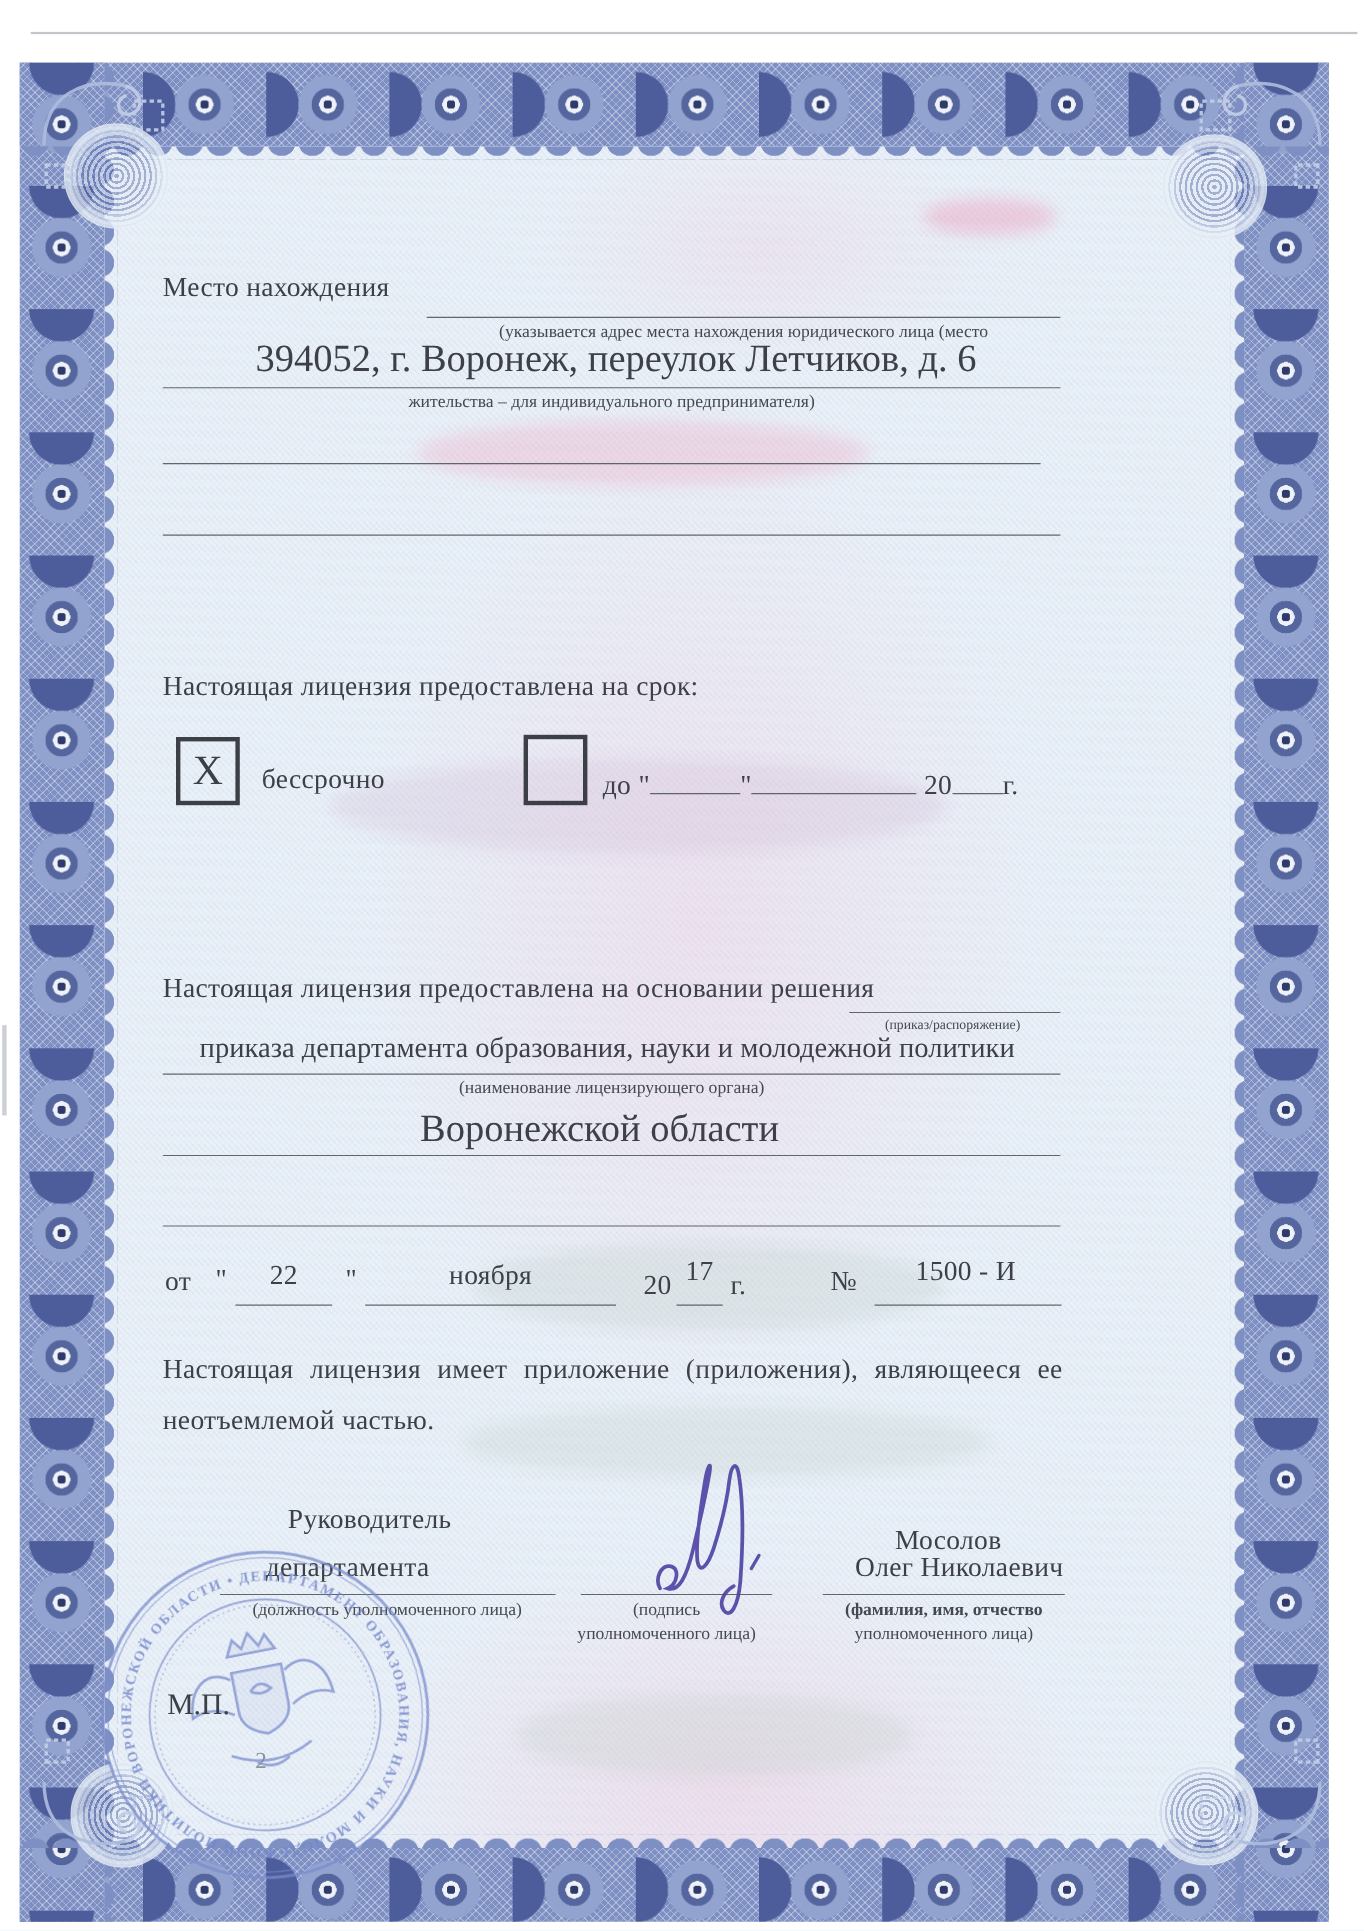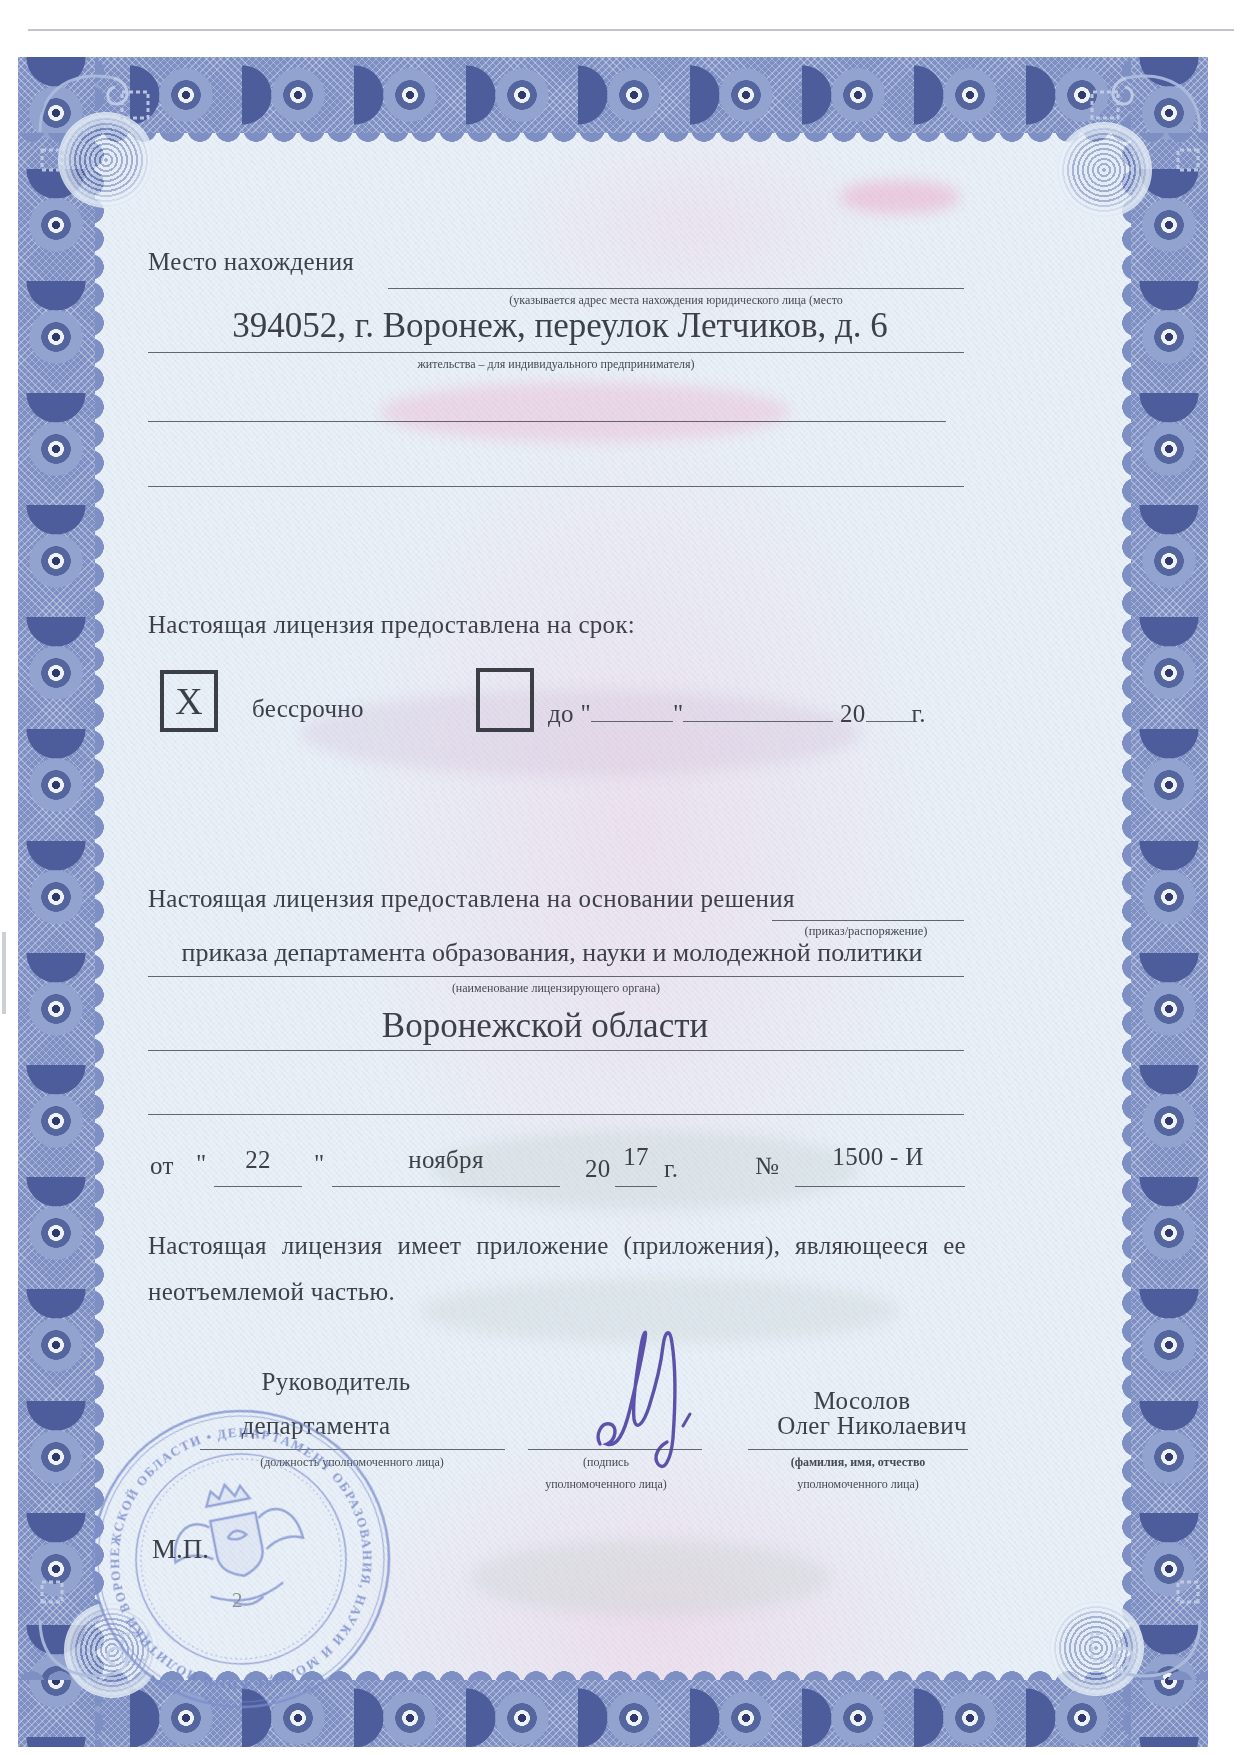--- a/index.html
+++ b/index.html
@@ -53,21 +53,21 @@
     background:radial-gradient(circle 13px at 16px 14px, #7e90c3 97%, transparent) 0 0/12px 28px repeat-y;}
   .rosette{width:96px;height:96px;border-radius:50%;opacity:.85;
     background:
       radial-gradient(circle, rgba(233,241,248,0) 0 30px, rgba(233,241,248,.9) 44px),
       repeating-radial-gradient(circle, rgba(84,104,168,.55) 0 2px, rgba(226,233,245,.65) 2px 5px);}
   .corner-orn{opacity:.9;}
   
   .txt{position:absolute;color:#3d4147;white-space:nowrap;}
   .main{font-size:25px;letter-spacing:.3px;}
   .big{font-size:35px;}
-  .small{font-size:12px;color:#45494f;}
+  .small{font-size:16px;color:#45494f;}
   .ctr{transform:translateX(-50%);}
   .rule{position:absolute;height:0;border-bottom:1.6px solid rgba(74,79,86,.85);}
   .blank{display:inline-block;border-bottom:1.6px solid rgba(74,79,86,.85);height:1.05em;vertical-align:baseline;}
   .chk{position:absolute;border:4px solid #3c4046;background:transparent;
        display:flex;align-items:center;justify-content:center;}
   .chk span{font-size:38px;color:#3c4046;line-height:1;}
   .just{white-space:normal;text-align:justify;text-align-last:justify;word-spacing:5px;}
   
   .ghost{position:absolute;filter:blur(7px);border-radius:50%;pointer-events:none;}
   
@@ -143,21 +143,21 @@
 <div class="txt big ctr" style="left:560px;top:306px;">394052, г. Воронеж, переулок Летчиков, д. 6</div>
 <div class="rule" style="left:148px;top:352px;width:816px;"></div>
 <div class="txt small ctr" style="left:556px;top:357px;">жительства – для индивидуального предпринимателя)</div>
 <div class="rule" style="left:148px;top:421px;width:798px;"></div>
 <div class="rule" style="left:148px;top:486px;width:816px;"></div>
 
 <div class="txt main" style="left:148px;top:611px;text-align:right;">Настоящая лицензия предоставлена на срок:</div>
 <div class="chk" style="left:160px;top:670px;width:50px;height:54px;">
   <span>X</span>
 </div>
-<div class="txt main" style="left:238px;top:695px;margin-left:14px;">бессрочно</div>
+<div class="txt main" style="left:238px;top:695px;">бессрочно</div>
 <div class="chk" style="left:476px;top:668px;width:50px;height:56px;"></div>
 <div class="txt main" style="left:548px;top:695px;">
   <span>до</span>
   <span>"</span><span class="blank" style="width:82px;"></span><span>"</span><span class="blank" style="width:150px;"></span>
   <span>20</span><span class="blank" style="width:46px;"></span><span>г.</span>
 </div>
 
 <div class="txt main" style="left:148px;top:885px;">Настоящая лицензия предоставлена на основании решения</div>
 <div class="rule" style="left:772px;top:920px;width:192px;"></div>
 <div class="txt ctr" style="left:866px;top:924px;font-size:12.5px;color:#45494f;">(приказ/распоряжение)</div>

